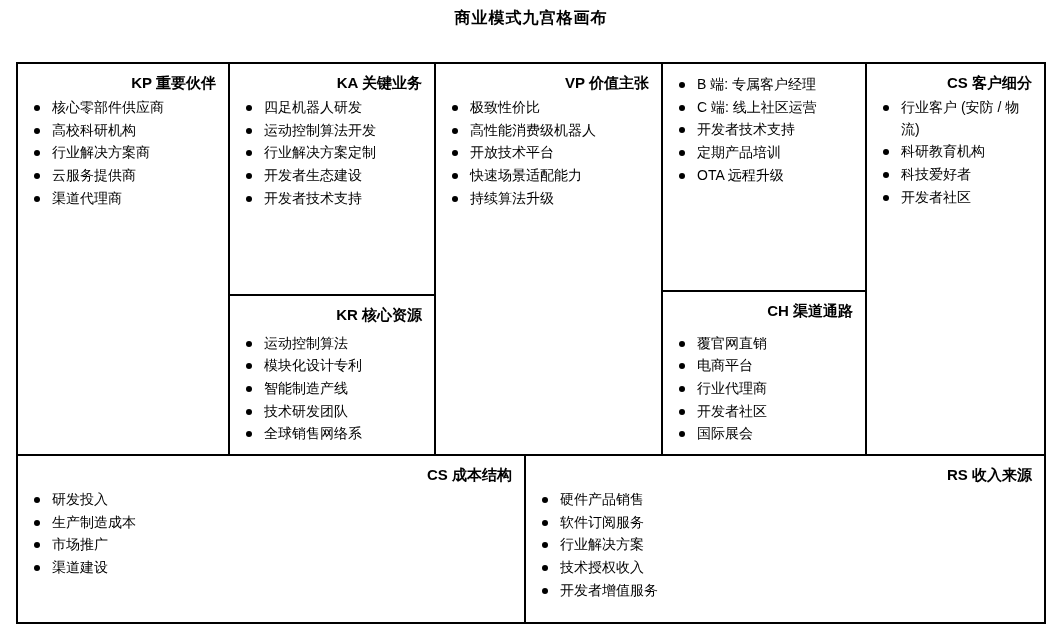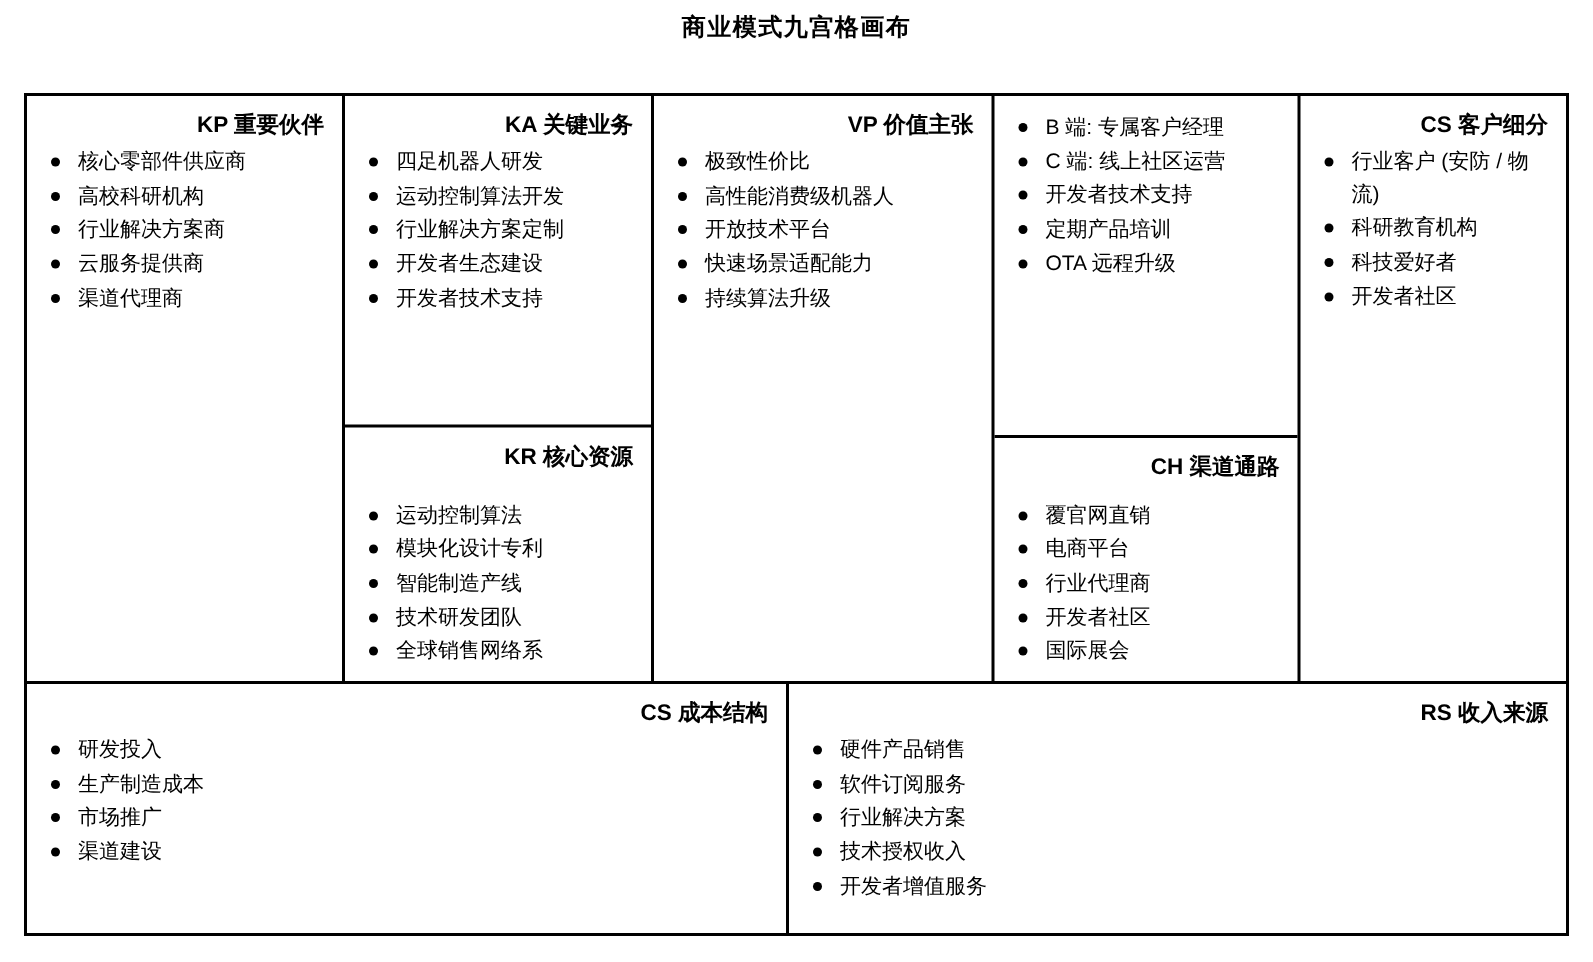--- a/index.html
+++ b/index.html
@@ -136,21 +136,21 @@
         <ul class="items ka-body">
           <li>四足机器人研发</li>
           <li>运动控制算法开发</li>
           <li>行业解决方案定制</li>
           <li>开发者生态建设</li>
           <li>开发者技术支持</li>
         </ul>
       </div>
       <div class="cell" style="flex:1">
         <div class="cell-title">KR 核心资源</div>
-        <ul class="items" style="margin-top:15px">
+        <ul class="items" style="margin-top:4px">
           <li>运动控制算法</li>
           <li>模块化设计专利</li>
           <li>智能制造产线</li>
           <li>技术研发团队</li>
           <li>全球销售网络系</li>
         </ul>
       </div>
     </div>
 
     <div class="cell c-vp col-divider">

